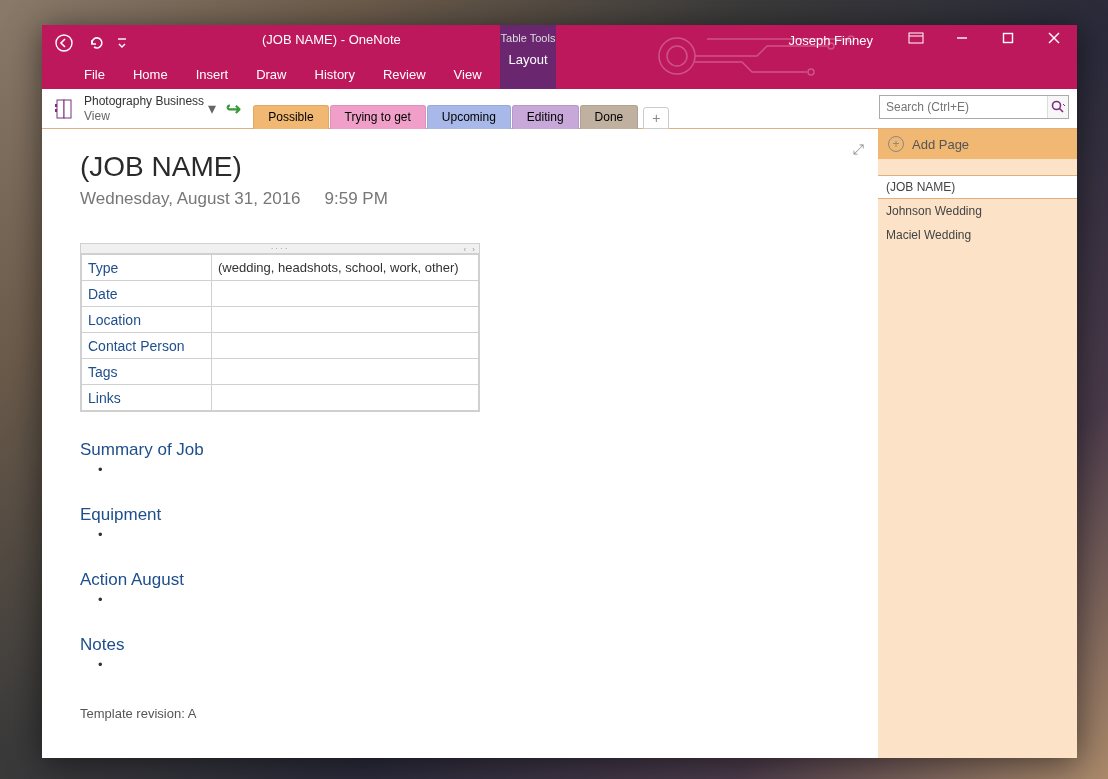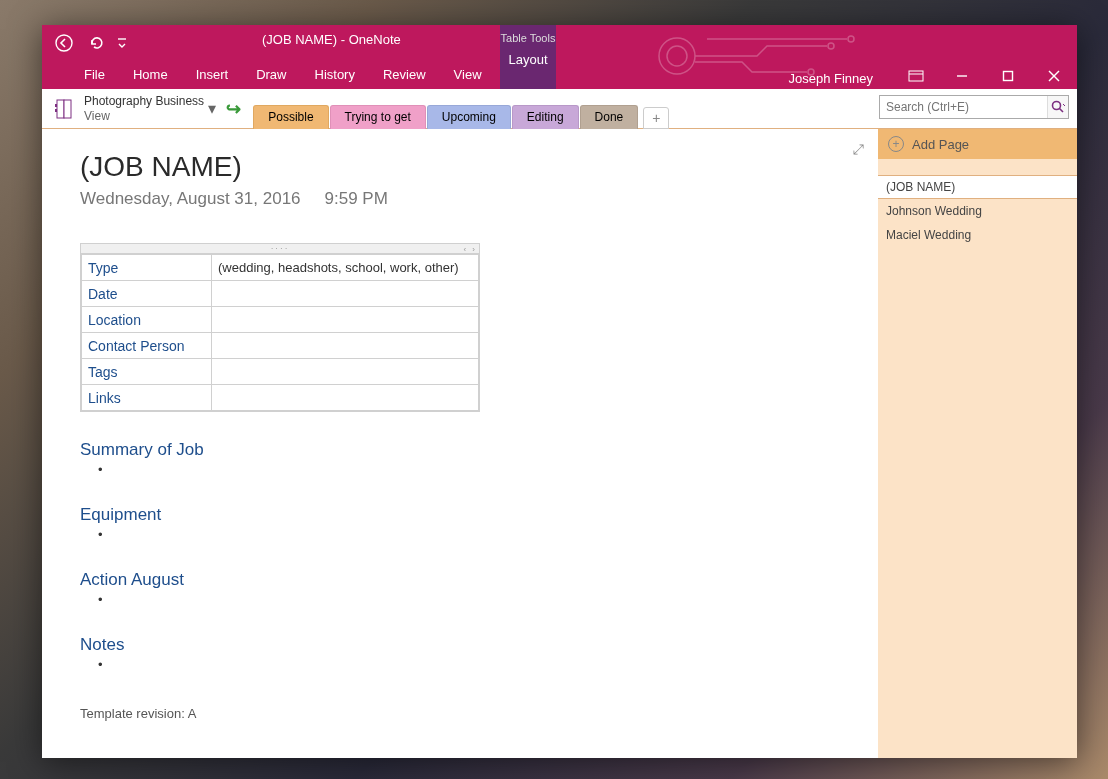--- a/index.html
+++ b/index.html
@@ -16,21 +16,21 @@
 .titlebar {
   height: 64px; background: #be185d; color: #fff; display: flex; align-items: flex-start;
   position: relative;
 }
 .tb-left { display: flex; align-items: center; height: 32px; padding: 4px 0 0 8px; gap: 4px; }
 .tb-btn { width: 28px; height: 28px; display: inline-flex; align-items: center; justify-content: center; cursor: pointer; }
 .tb-btn svg { stroke: #fff; fill: none; }
 .title-text { position: absolute; left: 220px; top: 7px; font-size: 13px; color: #fff; }
 .tabletools { position: absolute; left: 458px; top: 0; width: 56px; height: 64px; background: #6a2770; text-align: center; }
 .tabletools .lbl { font-size: 11px; color: #ddd; padding-top: 7px; }
-.tb-right { position: absolute; right: 0; top: 0; display: flex; align-items: center; height: 26px; margin-top: 38px; }
+.tb-right { position: absolute; right: 0; top: 0; display: flex; align-items: center; height: 26px; }
 .user { font-size: 13px; color: #fff; margin-right: 20px; padding-top: 5px; }
 .win-ctrl { width: 46px; height: 26px; display: inline-flex; align-items: center; justify-content: center; cursor: pointer; }
 .menubar { position: absolute; left: 0; top: 34px; height: 30px; display: flex; align-items: center; padding-left: 28px; }
 .menu-item { color: #fff; font-size: 13px; padding: 5px 14px; cursor: pointer; }
 .tabletools .menu-item { padding: 5px 0; display: block; margin-top: 3px; }
 
 .ribbon-area {
   height: 40px; background: #fff; display: flex; align-items: center; border-bottom: 1px solid #e0b080;
   position: relative;
 }

